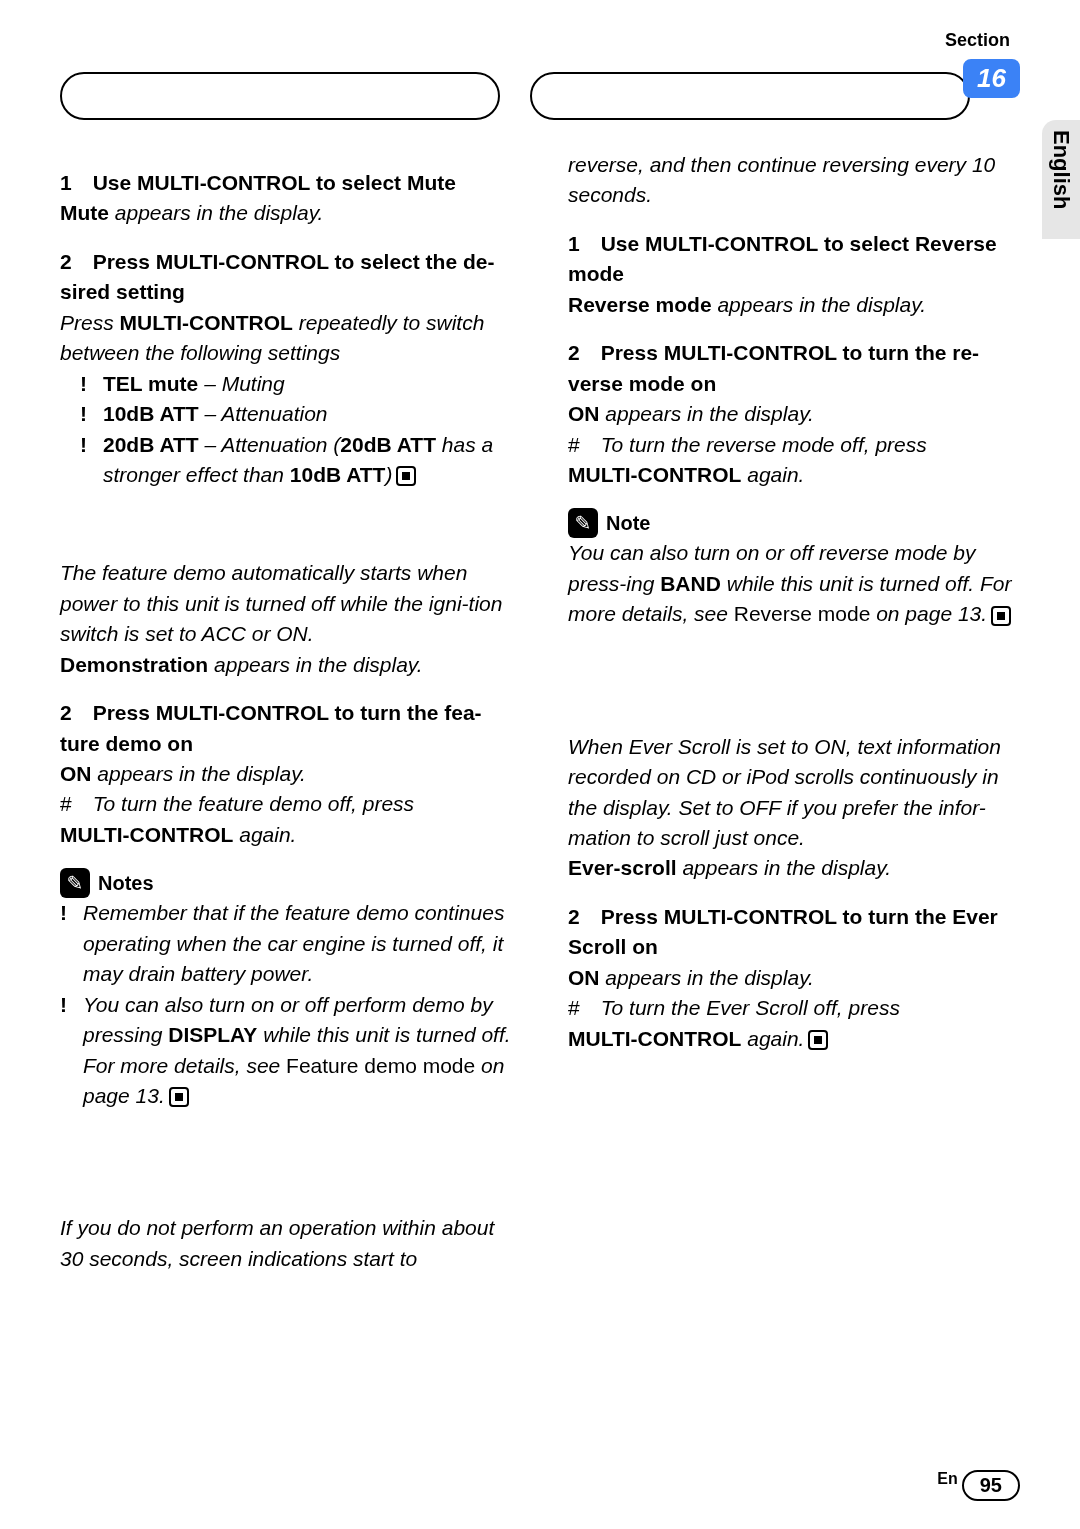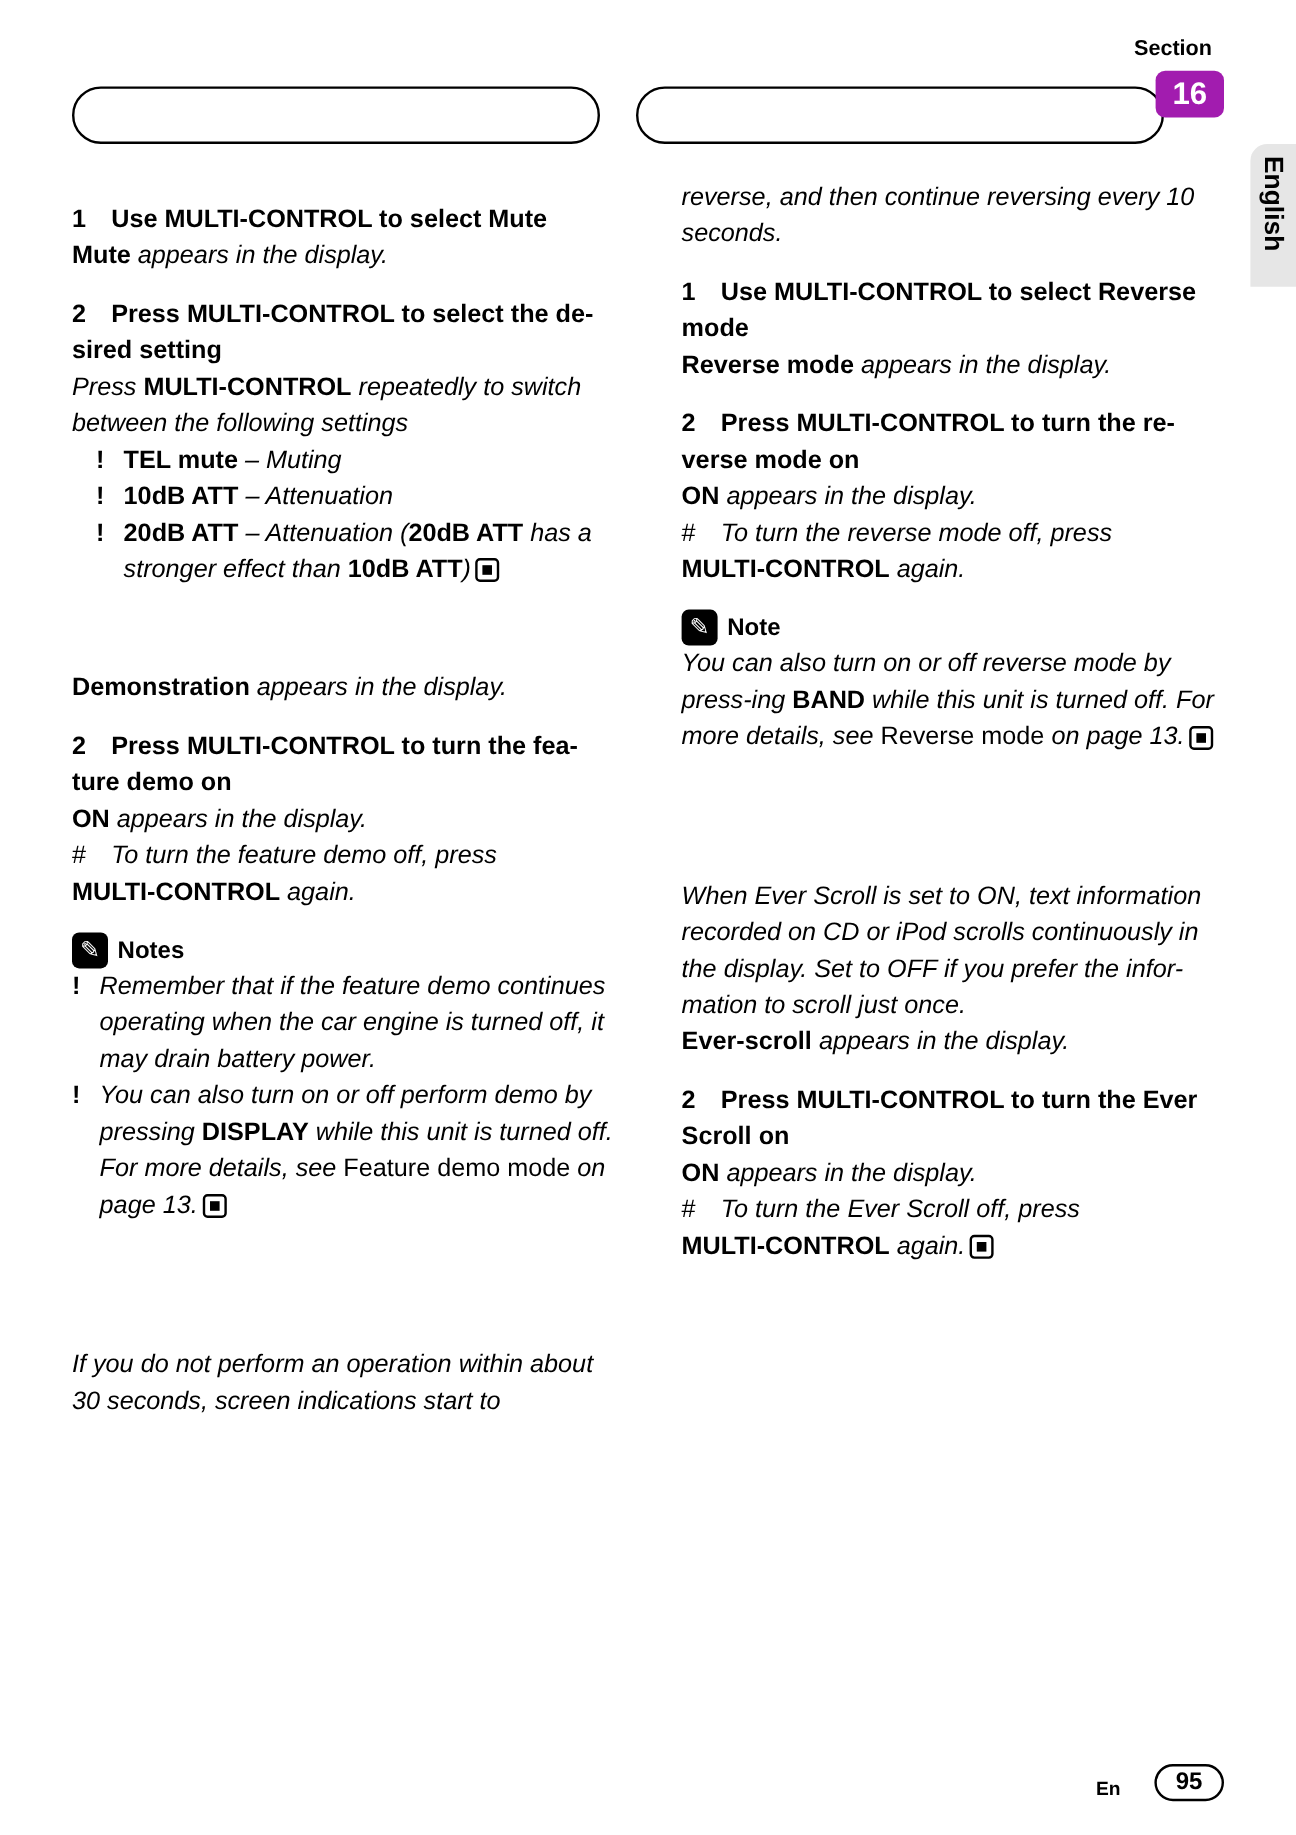--- a/index.html
+++ b/index.html
@@ -20,23 +20,24 @@
     position: relative;
   }
   .top-header {
     display: flex;
     justify-content: flex-end;
     align-items: center;
     margin-bottom: 8px;
   }
   .section-label { font-size: 18px; font-weight: bold; margin-right: 10px;}
   .section-badge {
-    background:#a21caf; color:#fff; border-radius:8px;
+    background:#3b82f6; color:#fff; border-radius:8px;
     padding:4px 14px; font-size:26px; font-weight:bold;
     position:relative;
+    font-style:italic;
   }
   .pill-row { display:flex; gap:30px; margin-bottom:30px; }
   .pill {
     border:2px solid #000;
     border-radius:28px;
     height:44px; flex:1;
   }
   .columns { display:flex; gap:56px; }
   .col { flex:1; font-size:21px; line-height:1.45; }
   .lang-tab {
@@ -62,21 +63,21 @@
     margin-top:18px;
   }
   .note-icon{
     background:#000; color:#fff; width:30px; height:30px;
     border-radius:6px; display:flex; align-items:center; justify-content:center;
     font-size:20px;
   }
   .note-title{font-weight:bold; font-size:20px;}
   .footer{
     position:absolute; bottom:28px; right:60px;
-    display:flex; align-items:flex-end; gap:28px;
+    display:flex; align-items:flex-start; gap:4px;
   }
   .footer-en{font-size:16px; font-weight:bold;}
   .page-num-oval{
     border:2px solid #000000; border-radius:20px;
     padding:2px 16px; font-weight:bold; font-size:20px;
   }
   .spacer{height:34px;}
 </style>
 </head>
 <body>
@@ -116,20 +117,21 @@
           <span class="bang">!</span>
           <div><span class="bold">10dB ATT</span> <span class="italic">– Attenuation</span></div>
         </div>
       <div class="bullet-row">
           <span class="bang">!</span>
           <div><span class="bold">20dB ATT</span> <span class="italic">– Attenuation (</span><span class="bold">20dB ATT</span><span class="italic"> has a stronger effect than </span><span class="bold">10dB ATT</span><span class="italic">)</span><span class="end-sq"></span></div>
         </div>
 
       <div class="spacer"></div><div class="spacer"></div>
 
+      <div class="italic">The feature demo automatically starts when power to this unit is turned off while the igni-tion switch is set to ACC or ON.</div>
 
       <div><span class="bold">Demonstration</span><span class="italic"> appears in the display.</span></div>
 
       <div class="step-head">2 Press MULTI-CONTROL to turn the fea-ture demo on</div>
       <div><span class="bold">ON</span><span class="italic"> appears in the display.</span></div>
       <div><span># </span><span class="italic">To turn the feature demo off, press</span></div>
       <div><span class="bold">MULTI-CONTROL</span><span class="italic"> again.</span></div>
 
       <div class="note-badge">
         <span class="note-icon">✎</span>

